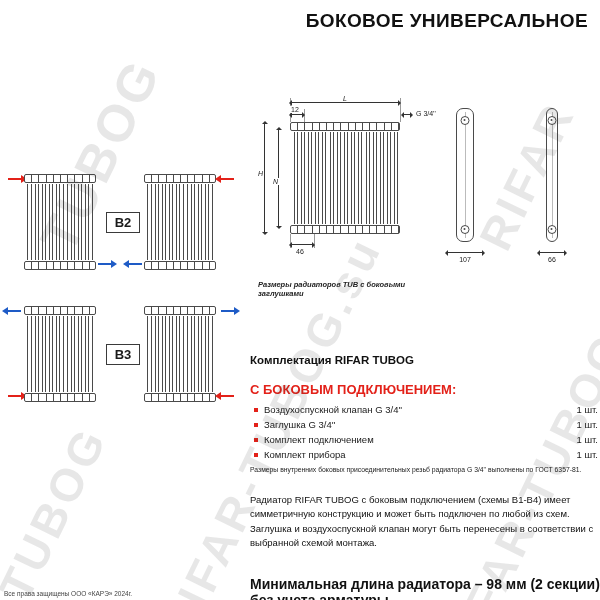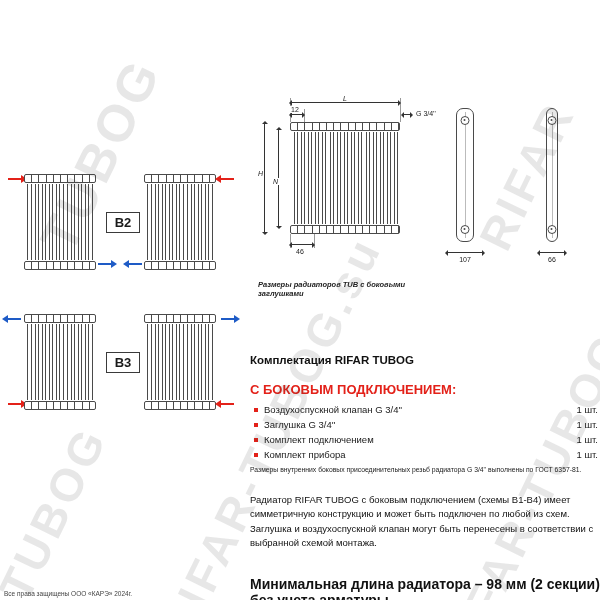--- a/index.html
+++ b/index.html
@@ -86,20 +86,21 @@
 
 <div id="page">
 
   <span class="wm" style="left:28px; top:235px; font-size:52px; transform:rotate(-64deg);">TUBOG</span>
   <span class="wm" style="left:150px; top:625px; font-size:46px; transform:rotate(-64deg);">RIFAR-TUBOG.su</span>
   <span class="wm" style="left:468px; top:235px; font-size:46px; transform:rotate(-64deg);">RIFAR</span>
   <span class="wm" style="left:430px; top:650px; font-size:46px; transform:rotate(-64deg);">RIFAR-TUBOG</span>
   <span class="wm" style="left:-12px; top:585px; font-size:46px; transform:rotate(-64deg);">TUBOG</span>
 
   <div id="title">
+    <div>БОКОВОЕ УНИВЕРСАЛЬНОЕ</div>
   </div>
 
 
   <div class="scheme-row" style="top:174px;">
     <span class="arr right sup" style="left:0;top:4px;"></span>
     <span class="arr right ret" style="left:90px;top:89px;"></span>
     <div class="rad" style="left:16px;top:0;">
       <div class="col-top"></div>
       <div class="tubes"></div>
       <div class="col-bot"></div>
@@ -107,21 +108,21 @@
     <div class="scheme-label">В2</div>
     <div class="rad" style="left:136px;top:0;">
       <div class="col-top"></div>
       <div class="tubes"></div>
       <div class="col-bot"></div>
     </div>
     <span class="arr left sup" style="left:213px;top:4px;"></span>
     <span class="arr left ret" style="left:121px;top:89px;"></span>
   </div>
 
-  <div class="scheme-row" style="top:314px;">
+  <div class="scheme-row" style="top:306px;">
     <span class="arr left ret" style="left:0;top:4px;"></span>
     <span class="arr right sup" style="left:0;top:89px;"></span>
     <div class="rad" style="left:16px;top:0;">
       <div class="col-top"></div>
       <div class="tubes"></div>
       <div class="col-bot"></div>
     </div>
     <div class="scheme-label">В3</div>
     <div class="rad" style="left:136px;top:0;">
       <div class="col-top"></div>

